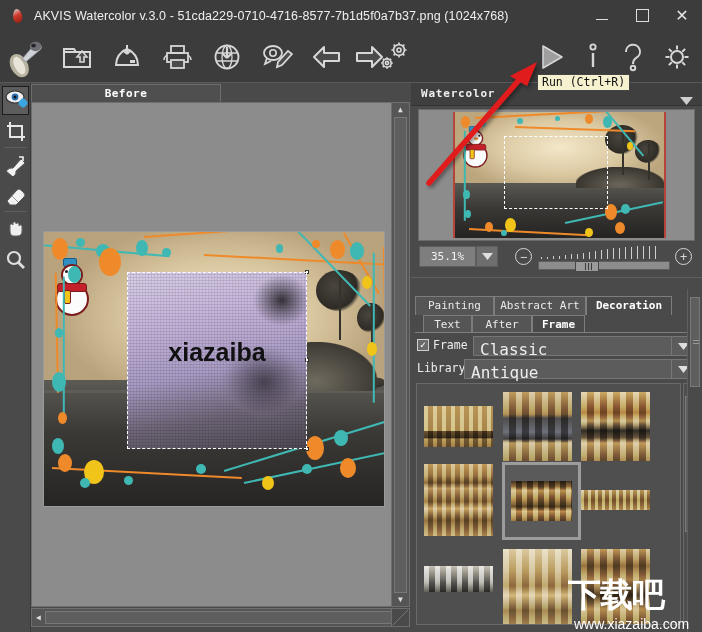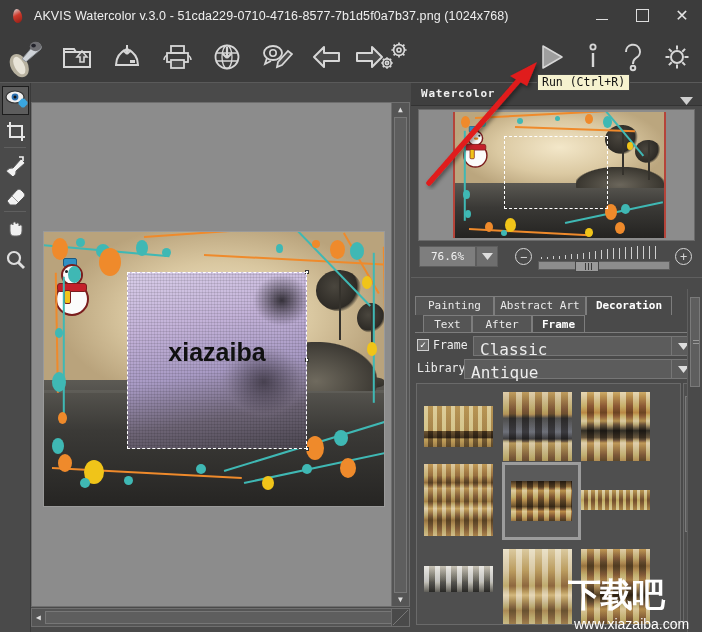--- a/index.html
+++ b/index.html
@@ -345,20 +345,21 @@
     </div>
     <div class="lt" style="top:162px;">
       <svg width="22" height="22" viewBox="0 0 22 22">
         <circle cx="9" cy="9" r="6" fill="none" stroke="#dedede" stroke-width="2.2"></circle>
         <path d="M13.4 13.4 L19 19" stroke="#dedede" stroke-width="2.8"></path>
       </svg>
     </div>
   </div>
 
   <div class="tabsrow">
+    <div class="ba-tab on" style="left:0;width:190px;">Before</div>
   </div>
 
   <div class="canvaswrap">
     <div class="photo">
       <div class="sepia"></div>
       <div class="water"></div>
       <div class="shore"></div>
       <div class="island"></div>
       <div class="tree" style="left:80%;top:14%;width:46px;height:70px;">
         <div class="crown"></div>
@@ -507,21 +508,21 @@
         <div class="dot" style="left:46px;top:118px;width:6px;height:6px;background:#3fb8b4;"></div>
         <div class="dot" style="left:130px;top:116px;width:8px;height:9px;background:#f0c419;"></div>
         <div class="dot" style="left:150px;top:92px;width:12px;height:16px;background:#ef8a2b;"></div>
         <div class="dot" style="left:166px;top:92px;width:9px;height:10px;background:#3fb8b4;"></div>
         <div class="dot" style="left:160px;top:110px;width:10px;height:12px;background:#ef8a2b;"></div>
       </div>
       <div class="navsel"></div>
     </div>
 
     <div class="zoomrow">
-      <div class="zoombox">76.6%</div>
+      <div class="zoombox">35.1%</div>
       <div class="zoomdd">
         <svg width="11" height="7" viewBox="0 0 11 7">
             <path d="M0 0 L5.5 7 L11 0 z" fill="#dedede"></path>
           </svg>
       </div>
       <div class="circbtn" style="left:104px;">−</div>
       <div class="ticks">
         <span class="tick" style="left:0px;height:2px;"></span>
           <span class="tick" style="left:6px;height:2px;"></span>
         <span class="tick" style="left:12px;height:3px;"></span>

